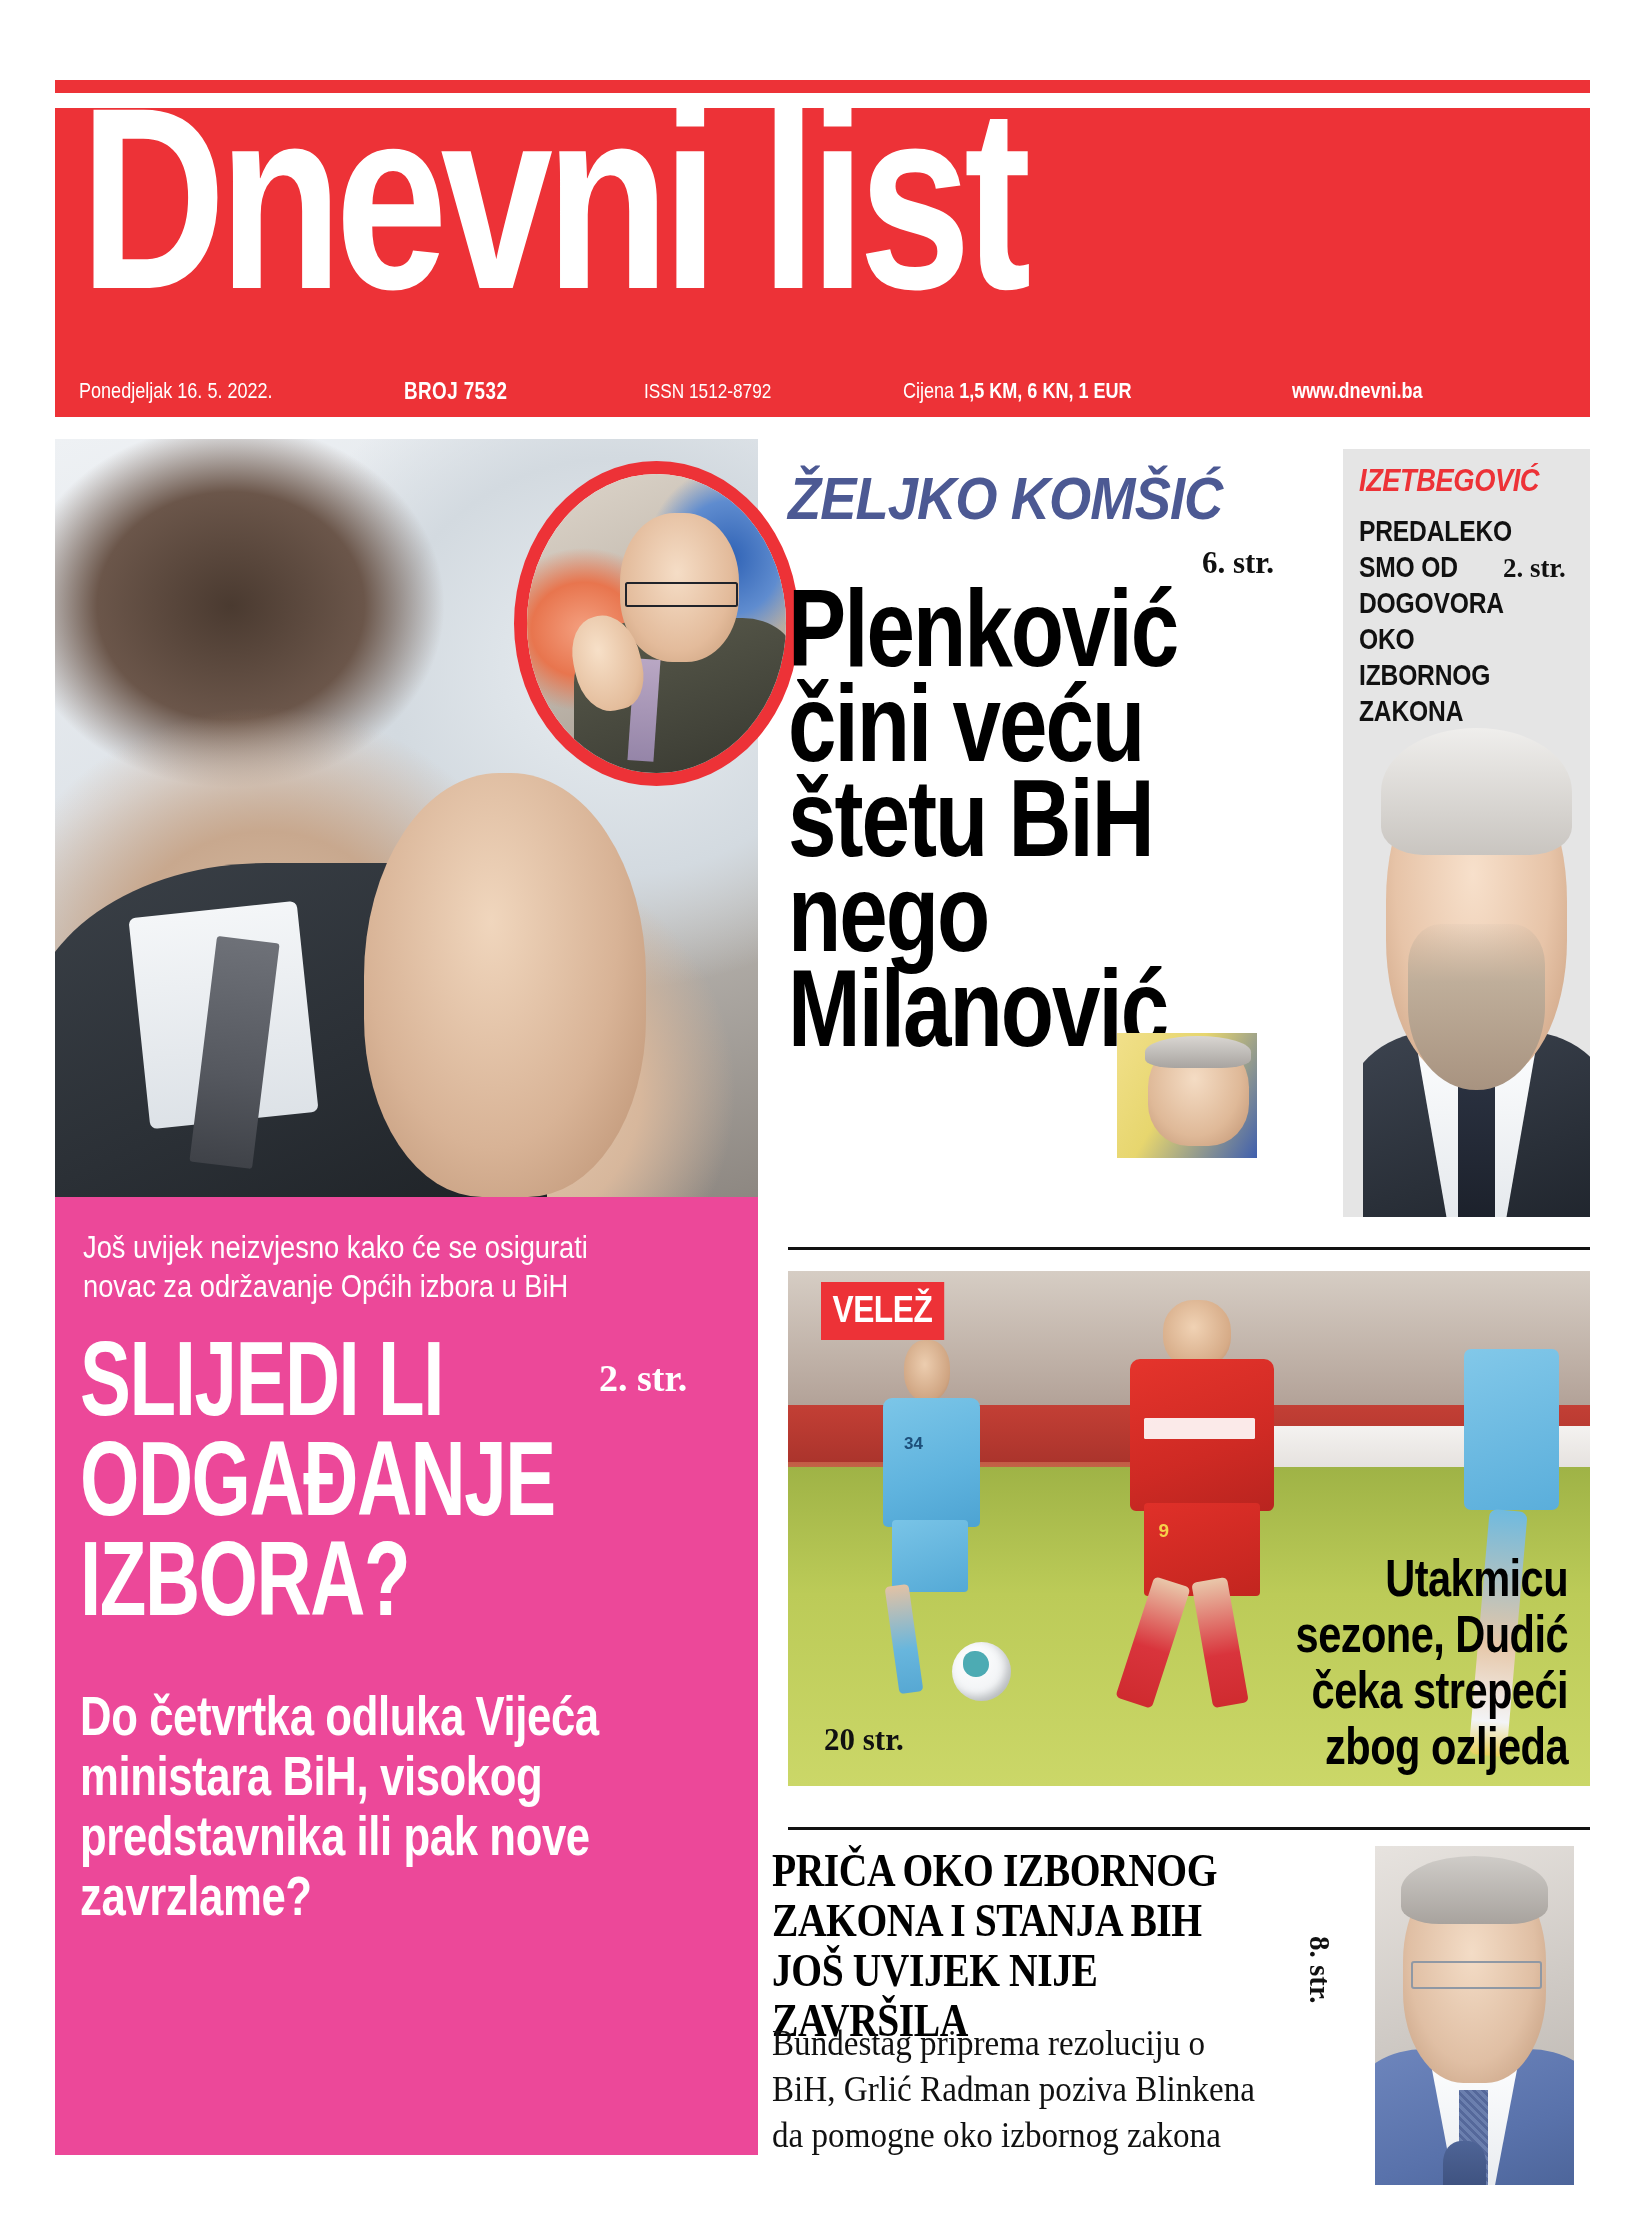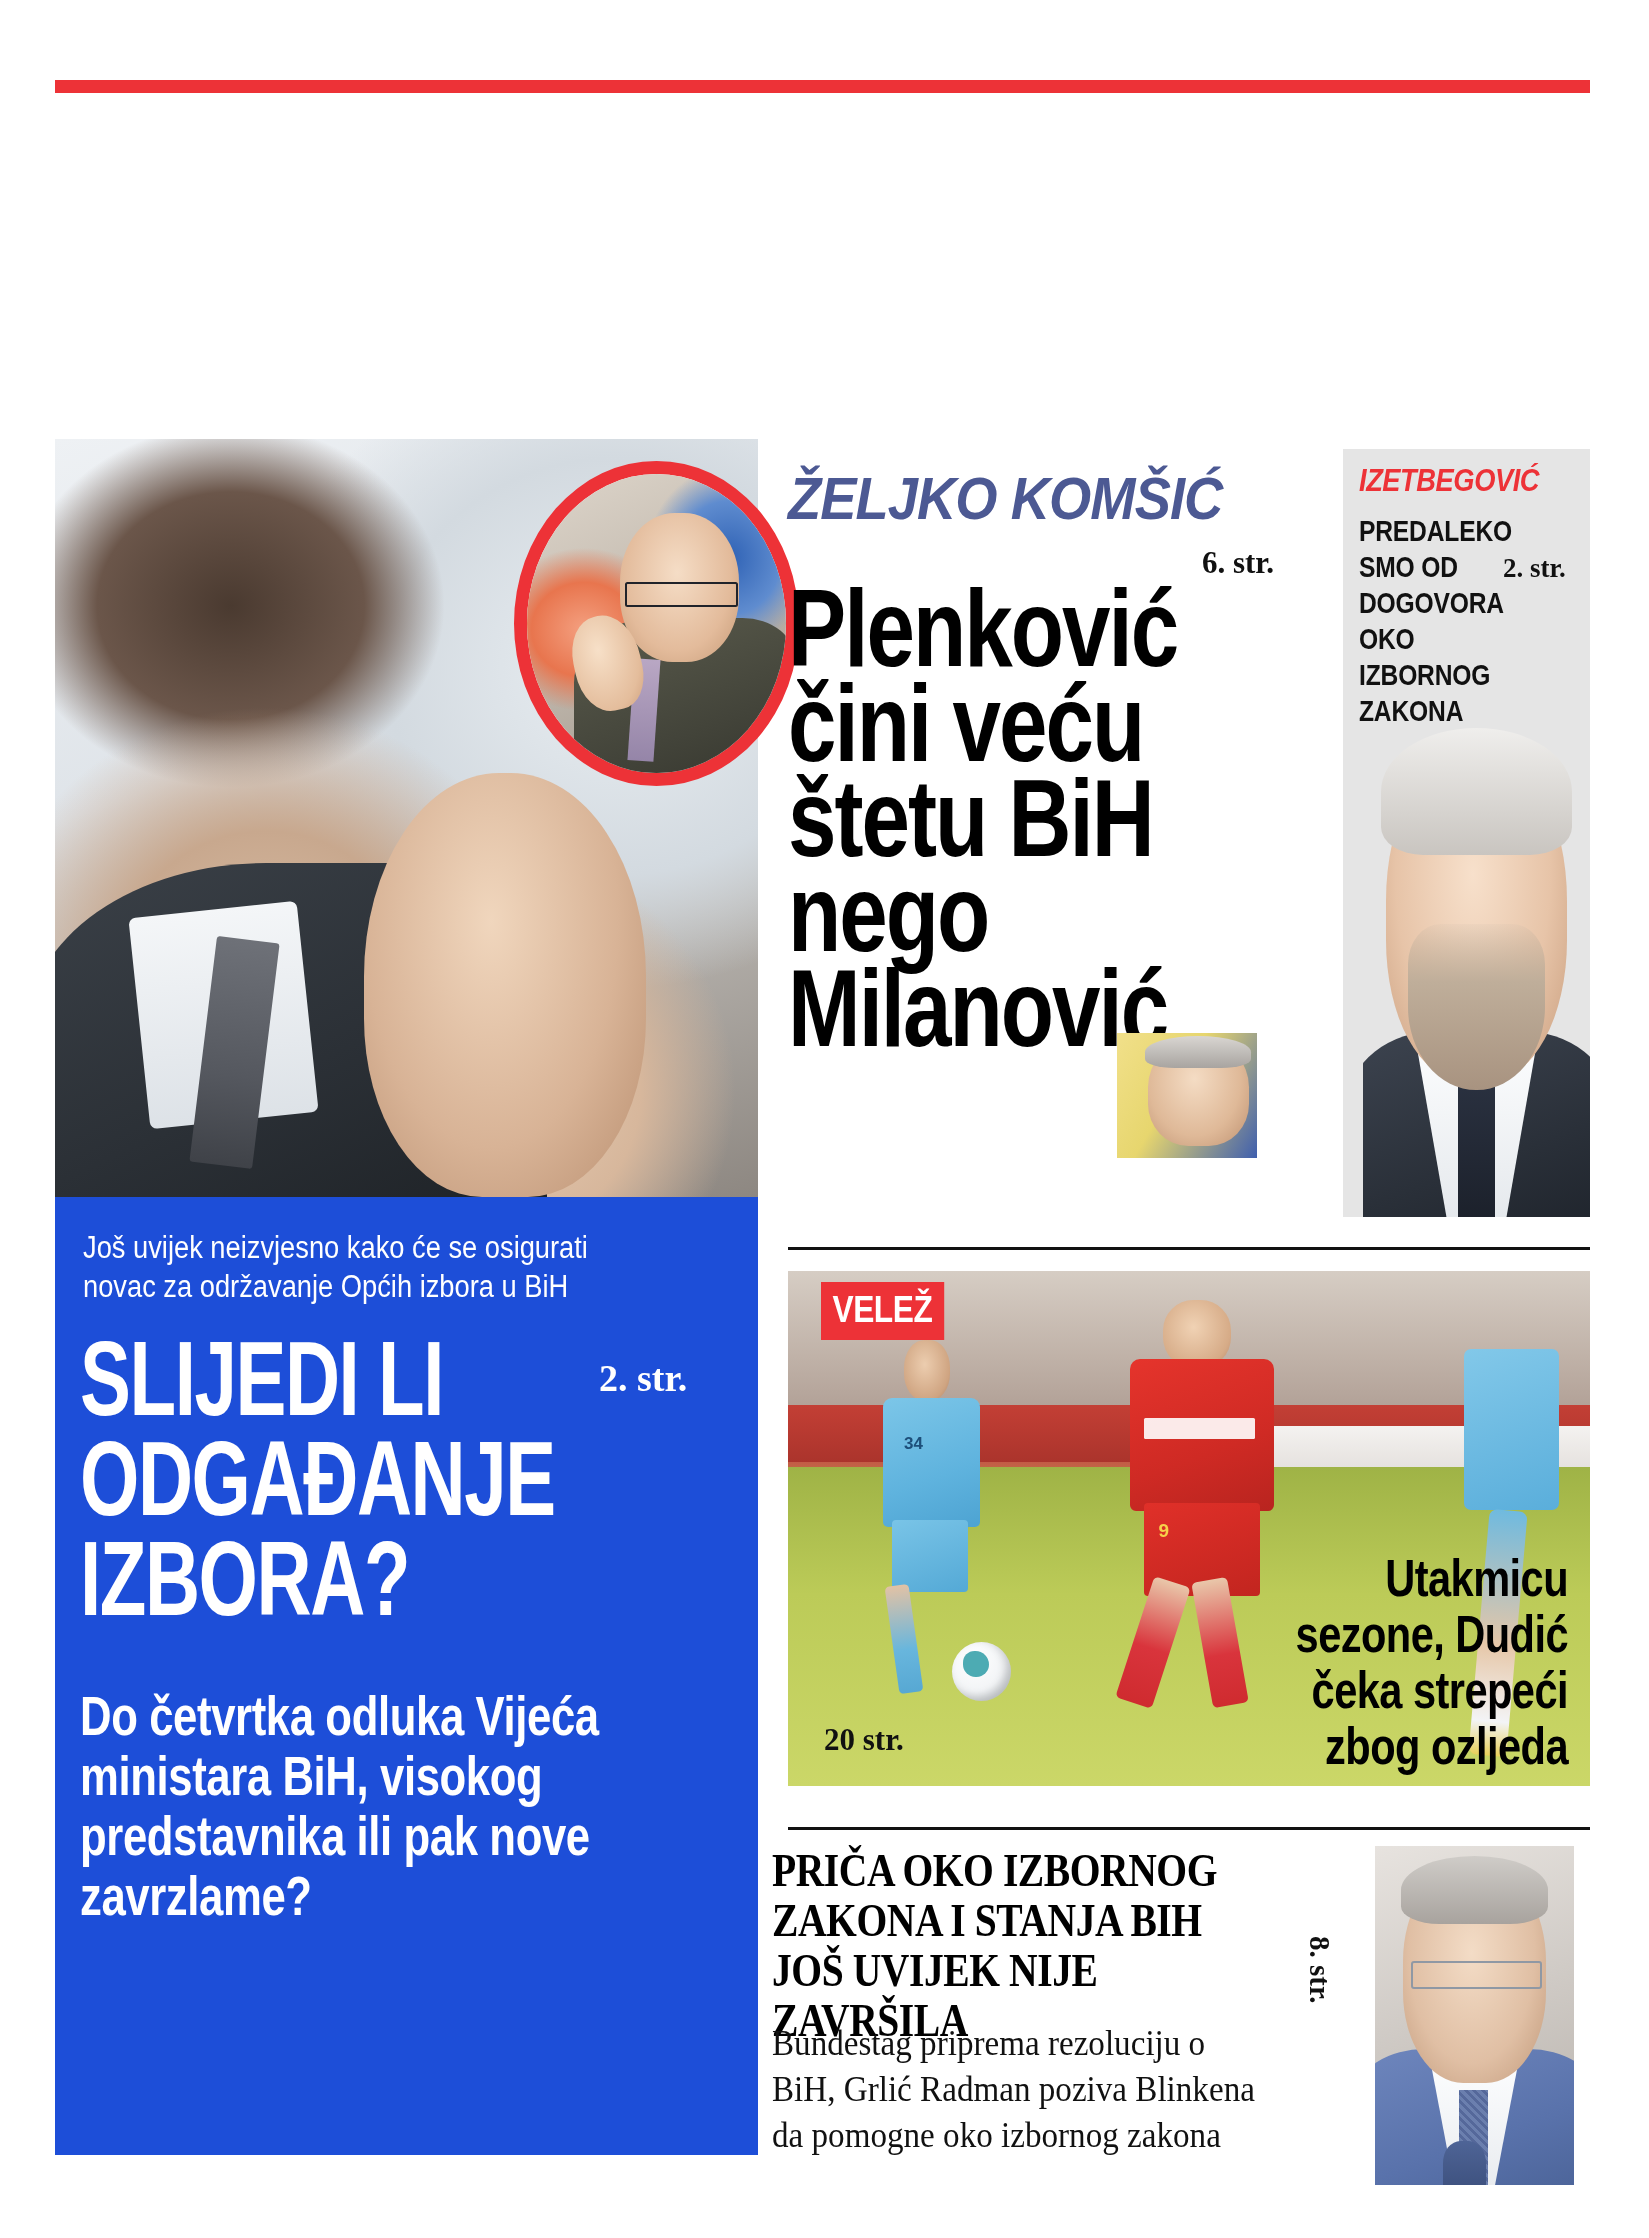--- a/index.html
+++ b/index.html
@@ -99,21 +99,21 @@
     border-radius:44% 50% 40% 46%;transform:rotate(-12deg);
   }
   .inset-circle .tie2{
     position:absolute;left:40%;top:62%;width:10%;height:34%;
     background:linear-gradient(180deg,#b9a7c4 0%,#9585a8 100%);transform:rotate(4deg);
   }
 
   
   .blackbox{
     position:absolute;left:55px;top:1197px;width:703px;height:958px;
-    background:#1d4ed8;color:#fff;overflow:hidden;
+    background:#ec4899;color:#fff;overflow:hidden;
   }
   .bb-kicker{
     position:absolute;left:28px;top:31px;width:648px;
     font-size:31px;line-height:39px;font-weight:400;color:#fff;
     transform:scaleX(0.88);transform-origin:left top;
   }
   .bb-head{
     position:absolute;left:25px;top:131px;width:668px;
     font-weight:700;font-size:106px;line-height:100px;letter-spacing:-2px;
     transform:scaleX(0.72);transform-origin:left top;
@@ -395,20 +395,30 @@
     background:linear-gradient(180deg,#4e6496 0%,#3c4f7c 100%);border-radius:40% 40% 10% 10%;
   }
 </style>
 </head>
 <body>
 
 <div class="page">
 
   <div class="top-rule"></div>
 
+  <div class="masthead">
+    <div class="masthead-title">Dnevni list</div>
+    <div class="masthead-info">
+      <span class="mi mi-date">Ponedjeljak 16. 5. 2022.</span>
+      <span class="mi mi-broj">BROJ 7532</span>
+      <span class="mi mi-issn">ISSN 1512-8792</span>
+      <span class="mi mi-price"><span>Cijena</span> <b>1,5 KM, 6 KN, 1 EUR</b></span>
+      <span class="mi mi-web">www.dnevni.ba</span>
+    </div>
+  </div>
 
   <div class="lead-photo">
     <div class="paper"></div>
     <div class="suit"></div>
     <div class="shirt"></div>
     <div class="tie"></div>
     <div class="head2"></div>
   </div>
 
   <div class="inset-circle">

